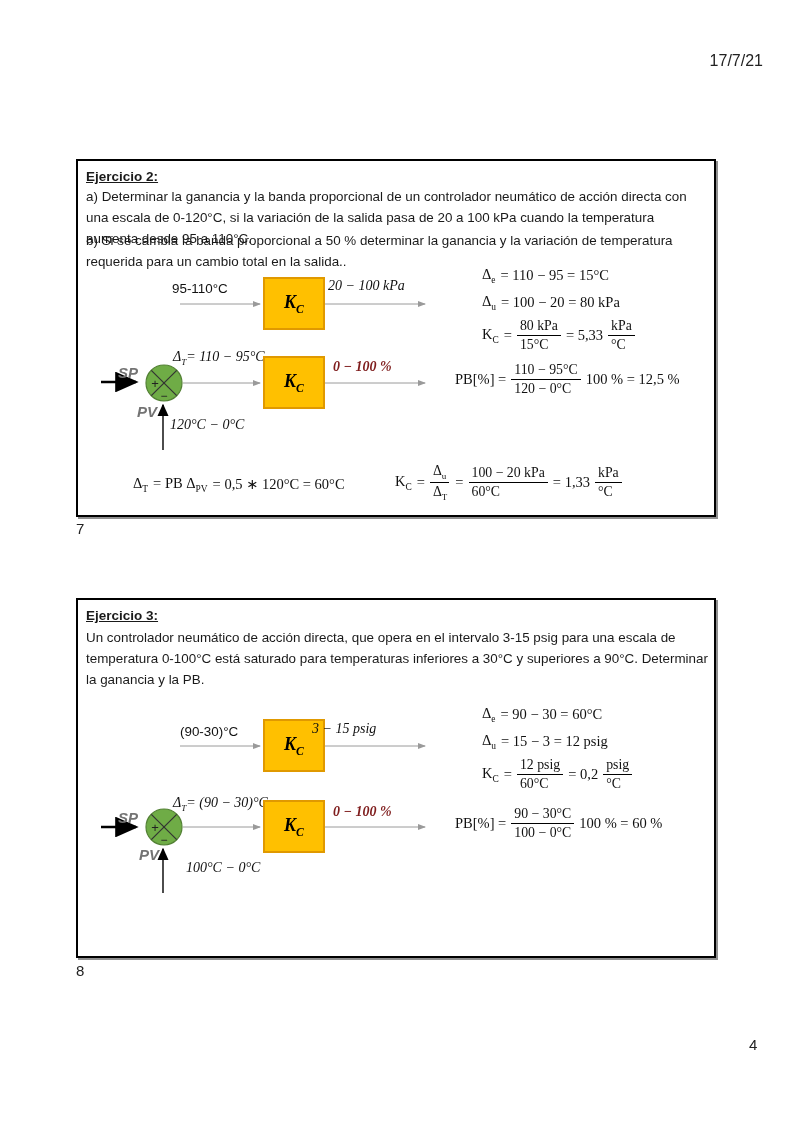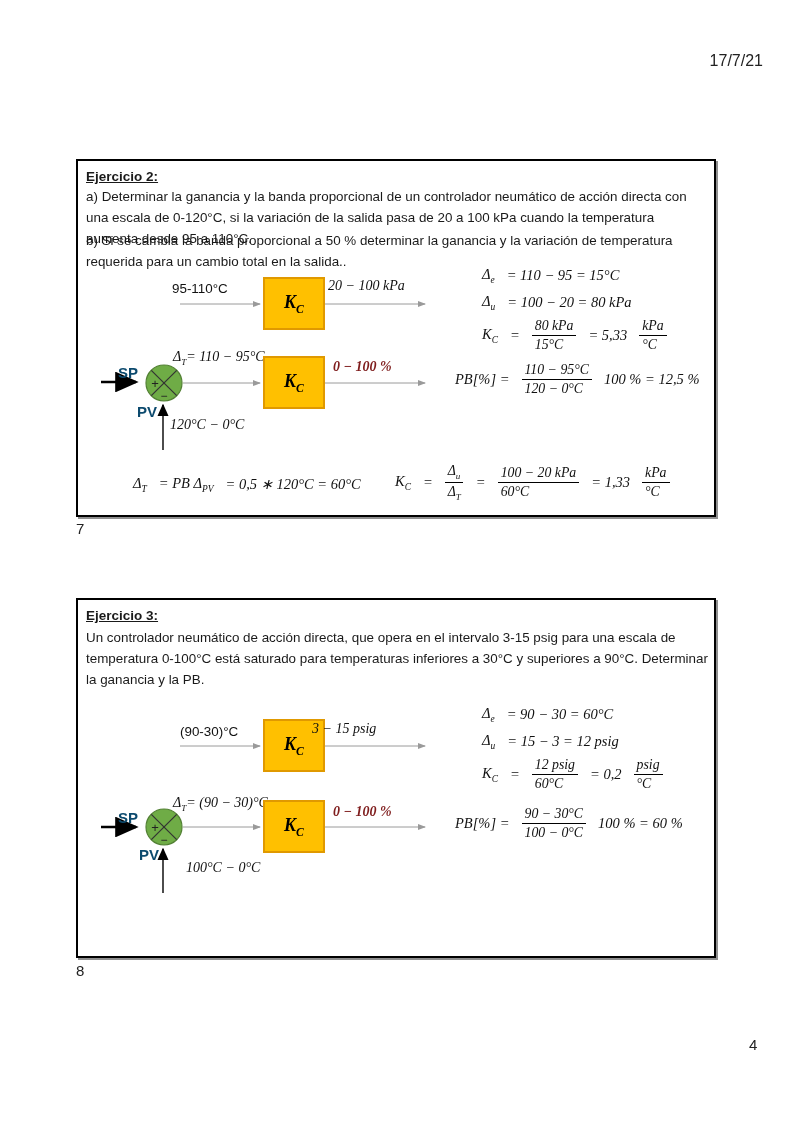--- a/index.html
+++ b/index.html
@@ -22,25 +22,25 @@
   .sumtext{font-family:"Liberation Sans",sans-serif;fill:#222;}
 
   .block{position:absolute;width:58px;height:49px;background:#FFC000;border:2px solid #E09900;
          display:flex;align-items:center;justify-content:center;}
   .kc{font-family:"Liberation Serif",serif;font-style:italic;font-weight:bold;font-size:18px;color:#000;}
   sub{font-size:0.65em;}
 
   .dlabel{position:absolute;font-size:13.4px;color:#111;}
   .mlabel{position:absolute;font-family:"Liberation Serif",serif;font-style:italic;
           font-size:14px;color:#111;white-space:nowrap;}
-  .bold-sans{position:absolute;font-size:15px;font-weight:bold;color:#0c4a6e;}
+  .bold-sans{position:absolute;font-size:15px;font-weight:bold;color:#737373;font-style:italic;}
   .redlabel{color:#7f1d1d;font-weight:bold;}
 
-  .formula{position:absolute;display:flex;align-items:center;gap:12px;
-           font-family:"Liberation Serif",serif;font-style:italic;font-size:14.5px;
+  .formula{position:absolute;display:flex;align-items:center;gap:5px;
+           font-family:"Liberation Serif",serif;font-size:14.5px;
            color:#111;white-space:nowrap;}
   .frac{display:inline-flex;flex-direction:column;align-items:flex-start;font-size:13.8px;line-height:1.3;}
   .frac .num{border-bottom:1.3px solid #000;padding:0 3px;display:inline-block;}
   .frac .den{padding:0 3px;display:inline-block;}
 </style>
 </head>
 <body>
 
 <div class="page">
 

